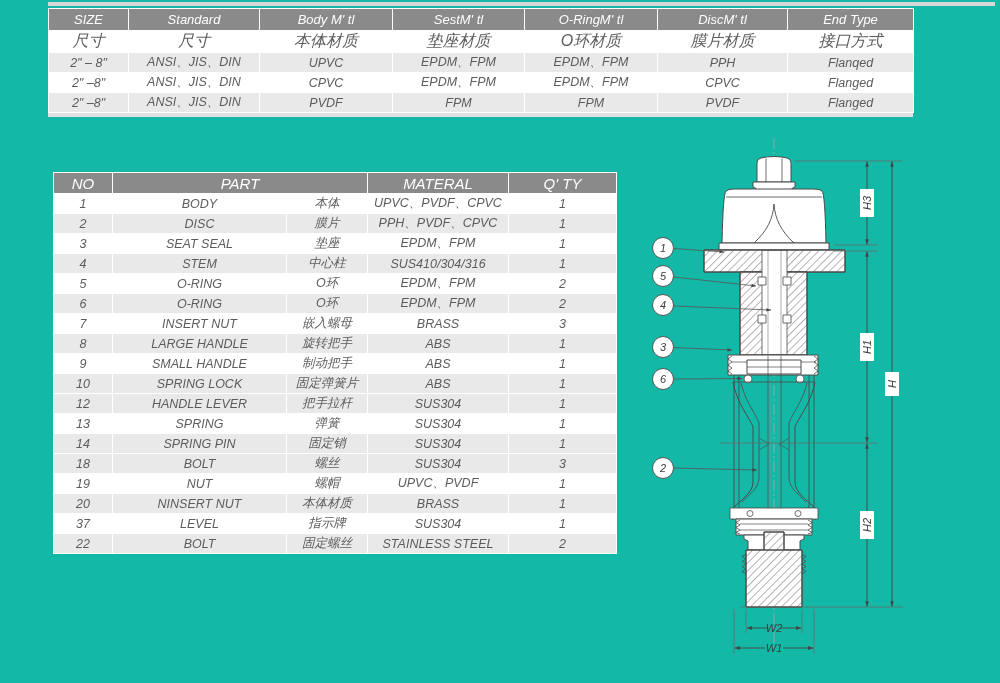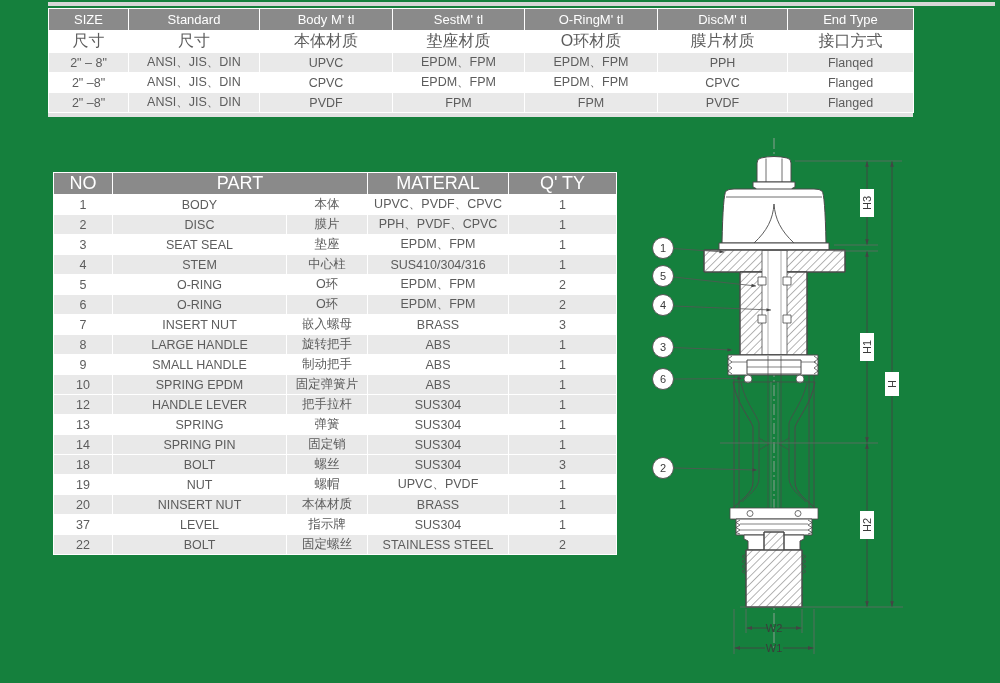--- a/index.html
+++ b/index.html
@@ -1,27 +1,27 @@
 <!DOCTYPE html>
 <html><head>
 <meta charset="utf-8">
 <style>
   html,body{margin:0;padding:0;background:#fff;}
-  .page{position:relative;width:1000px;height:683px;background:#15803d;overflow:hidden;
-        font-family:"Liberation Sans","DejaVu Sans",sans-serif;}
+  .page{position:relative;width:1000px;height:683px;background:#14b8a6;overflow:hidden;
+        font-family:"Liberation Sans","DejaVu Sans",sans-serif;font-style:italic;}
   .edge-strip{position:absolute;background:#d7d7d7;}
   table{border-collapse:collapse;table-layout:fixed;position:absolute;}
   th,td{border:1px solid #ffffff;text-align:center;vertical-align:middle;padding:0;
         font-weight:normal;overflow:hidden;white-space:nowrap;}
   #spec-table{left:48px;top:8px;width:865px;}
   #parts-table{left:53px;top:172px;width:563px;}
   #spec-table th{background:#8a8a8a;color:#ffffff;height:21px;font-size:13px;}
   #spec-table td{color:#5c5c5c;font-size:12.5px;height:19px;background:#ffffff;}
   #spec-table tr.sub td{font-size:16px;}
-  #parts-table th{background:#8a8a8a;color:#ffffff;height:20px;font-size:18px;margin-left:47px;}
+  #parts-table th{background:#8a8a8a;color:#ffffff;height:20px;font-size:15px;margin-left:47px;}
   #parts-table td{color:#5c5c5c;font-size:12.5px;height:19px;background:#ffffff;}
   tr.alt td{background:#e9e9e9 !important;}
   #diagram{position:absolute;left:620px;top:130px;}
   #diagram text{font-family:"Liberation Sans","DejaVu Sans",sans-serif;font-size:11px;fill:#3b3b3b;}
 </style>
 </head>
 <body>
 
 <div class="page">
 
@@ -164,21 +164,21 @@
         </tr>
         <tr>
           <td>9</td>
           <td>SMALL HANDLE</td>
           <td>制动把手</td>
           <td>ABS</td>
           <td>1</td>
         </tr>
         <tr class="alt">
           <td>10</td>
-          <td>SPRING EPDM</td>
+          <td>SPRING LOCK</td>
           <td>固定弹簧片</td>
           <td>ABS</td>
           <td>1</td>
         </tr>
         <tr class="alt">
           <td>12</td>
           <td>HANDLE LEVER</td>
           <td>把手拉杆</td>
           <td>SUS304</td>
           <td>1</td>

